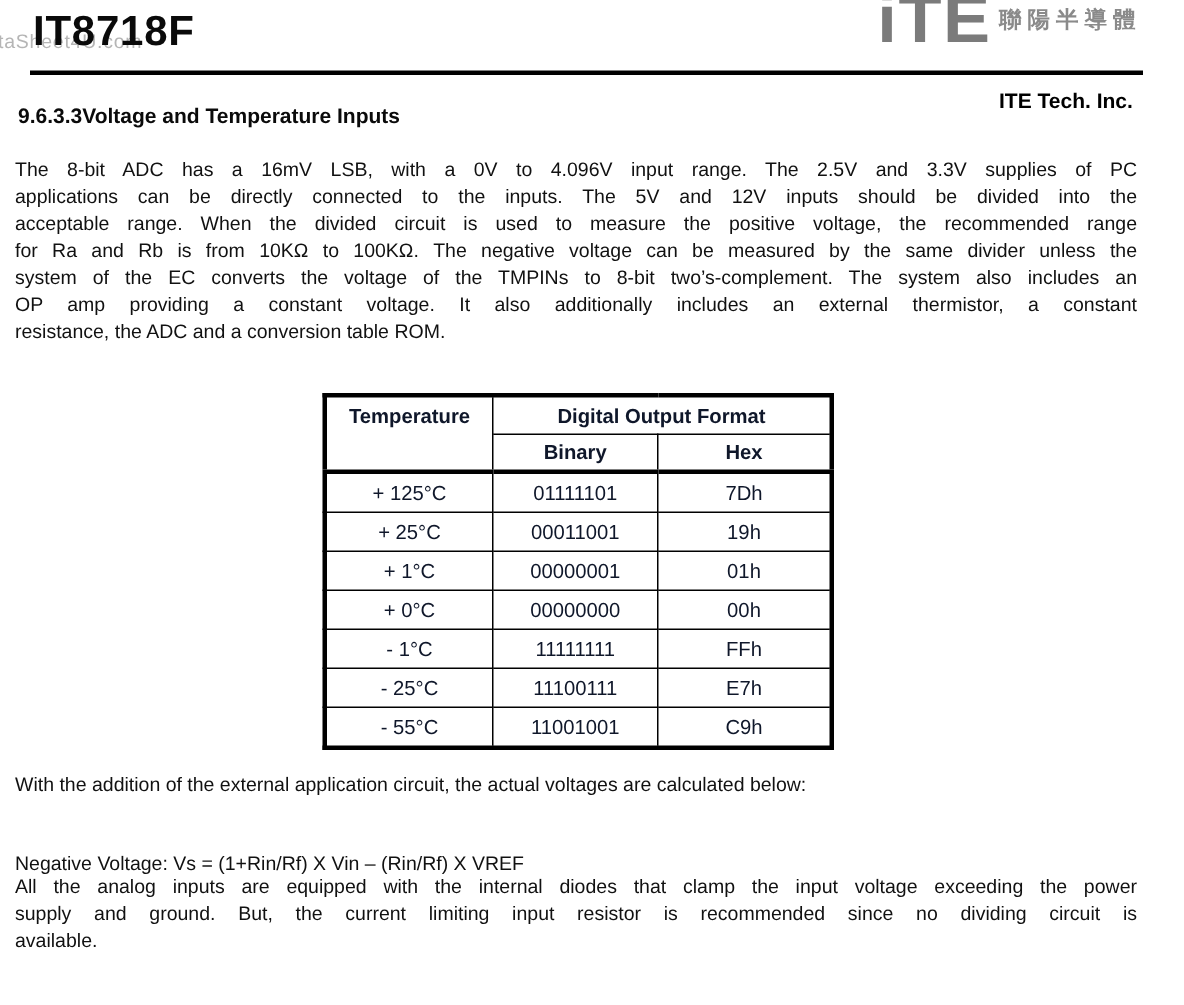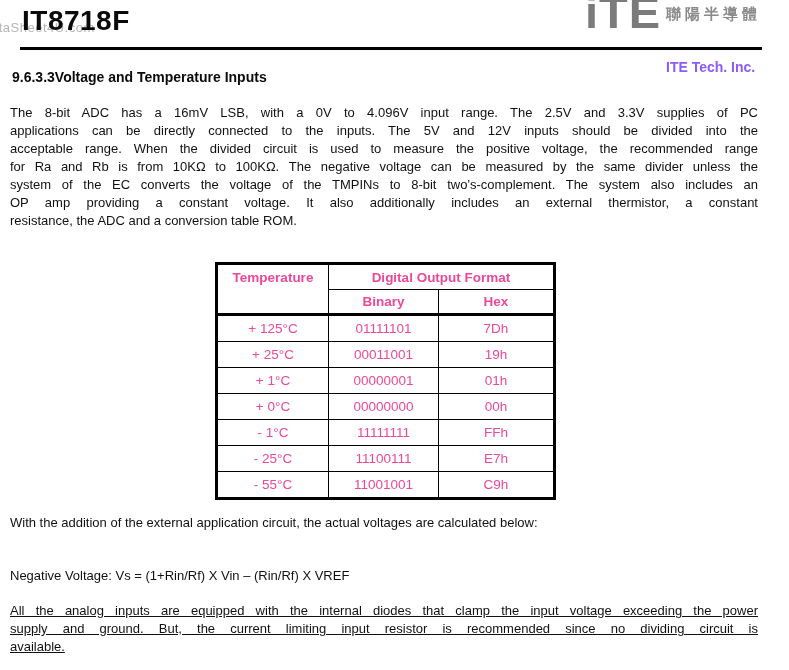--- a/index.html
+++ b/index.html
@@ -71,21 +71,21 @@
     font-size: 15px;
     font-weight: 600;
     color: #8a8a8a;
     letter-spacing: 4px;
     line-height: 1.1;
     white-space: nowrap;
   }
   .logo-en {
     font-size: 14px;
     font-weight: 800;
-    color: #8b5cf6;
+    color: #000000;
     line-height: 1.15;
     white-space: nowrap;
   }
   
   .section-heading {
     position: absolute;
     left: 12px;
     top: 69px;
     font-size: 14px;
     font-weight: bold;
@@ -96,21 +96,21 @@
   
   .para {
     position: absolute;
     left: 10px;
     width: 748px;
     font-size: 13px;
     line-height: 18px;
     color: #111111;
   }
   .intro   { top: 104px; }
-  .closing { top: 602px; text-decoration: underline; }
+  .closing { top: 582px; }
   .jline {
     height: 18px;
     text-align: justify;
     text-align-last: justify;
     overflow: hidden;
     white-space: normal;
   }
   .lline {
     height: 18px;
     text-align: left;
@@ -123,21 +123,21 @@
     border-collapse: collapse;
     border: 3px solid #000000;
     table-layout: fixed;
     width: 338px;
     font-size: 13.5px;
   }
   .temp-table th, .temp-table td {
     border: 1px solid #000000;
     text-align: center;
     padding: 0;
-    color: #ec4899;
+    color: #0f172a;
   }
   .temp-table th { font-weight: bold; }
   .temp-table tr.h1 th { height: 24px; }
   .temp-table tr.h2 th { height: 23px; margin-left: 42px; }
   .temp-table th.rowspan-cell {
     vertical-align: top;
     padding-top: 5px;
   }
   .temp-table th.sep { border-bottom: 3px solid #000000; }
   .temp-table tbody td { height: 25px; }

